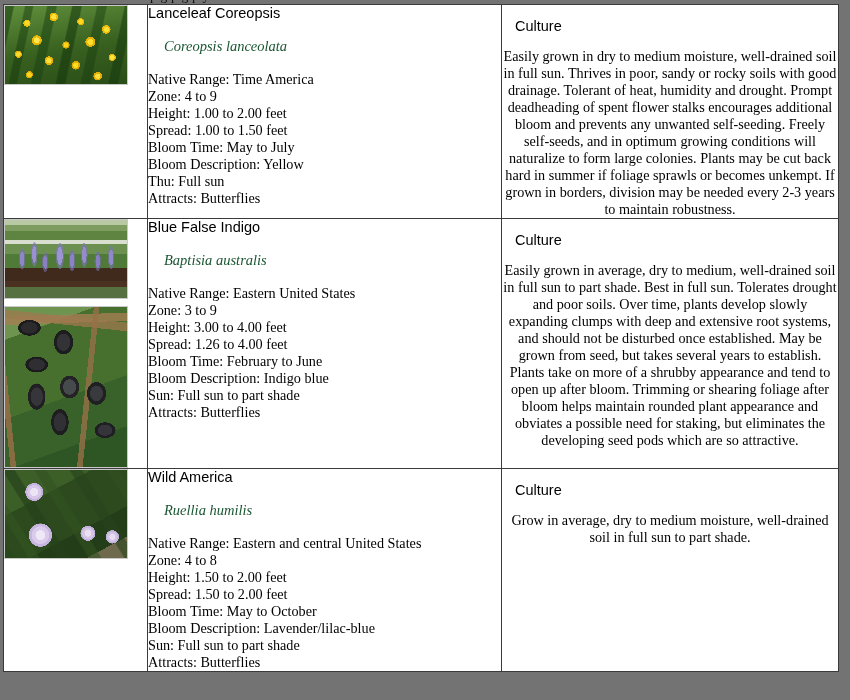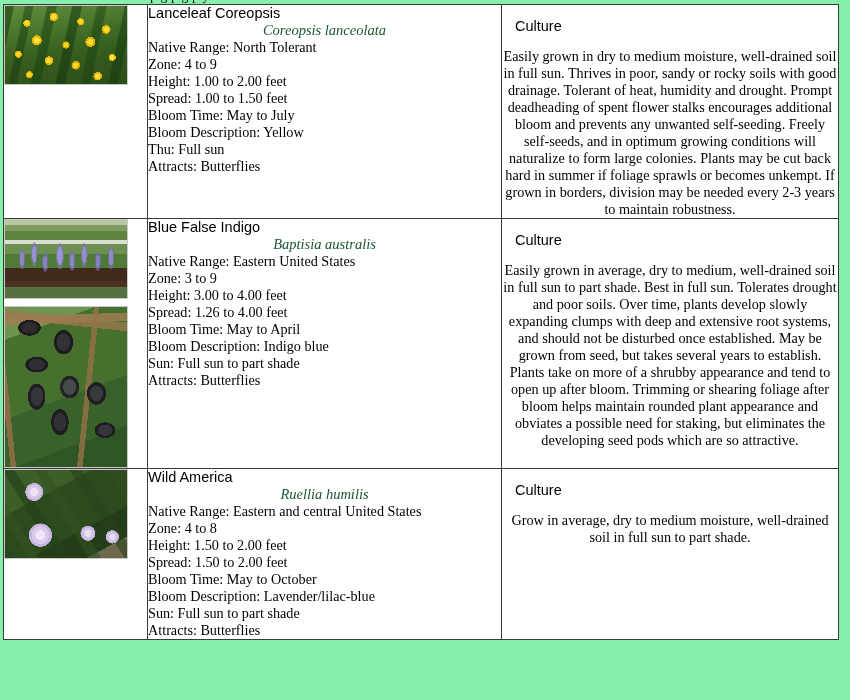--- a/index.html
+++ b/index.html
@@ -12,21 +12,21 @@
     height: 700px;
     overflow: hidden;
     font-family: "Liberation Serif", "DejaVu Serif", serif;
     color: #000000;
   }
 
   .page {
     position: relative;
     width: 850px;
     height: 700px;
-    background: #86efac;
+    background: #737373;
   }
 
   
   .cut-line {
     position: absolute;
     left: 0;
     top: -11px;
     width: 850px;
     height: 14px;
     overflow: hidden;
@@ -161,22 +161,21 @@
     line-height: 17px;
     color: #000;
     margin: 0;
   }
   .sci-name {
     font-family: "Liberation Serif", "DejaVu Serif", serif;
     font-style: italic;
     font-size: 14.5px;
     line-height: 17px;
     color: #1a5632;
-    margin: 0;
-    text-align: center;
+    margin: 16px;
   }
   .fact-line {
     font-family: "Liberation Serif", "DejaVu Serif", serif;
     font-size: 14.2px;
     line-height: 17px;
     color: #000;
     margin: 0;
     white-space: nowrap;
   }
   .culture-heading {
@@ -212,21 +211,21 @@
     </colgroup>
     <tbody>
 
       <tr>
         <td class="img-cell">
           <span class="photo photo-coreopsis"></span>
         </td>
         <td class="facts-cell">
           <p class="common-name">Lanceleaf Coreopsis</p>
           <p class="sci-name">Coreopsis lanceolata</p>
-          <p class="fact-line">Native Range: North Tolerant</p>
+          <p class="fact-line">Native Range: Time America</p>
           <p class="fact-line">Zone: 4 to 9</p>
           <p class="fact-line">Height: 1.00 to 2.00 feet</p>
           <p class="fact-line">Spread: 1.00 to 1.50 feet</p>
           <p class="fact-line">Bloom Time: May to July</p>
           <p class="fact-line">Bloom Description: Yellow</p>
           <p class="fact-line">Thu: Full sun</p>
           <p class="fact-line">Attracts: Butterflies</p>
         </td>
         <td class="cult-cell">
           <p class="culture-heading">Culture</p>
@@ -239,21 +238,21 @@
           <span class="photo photo-baptisia-garden"></span>
           <span class="photo photo-baptisia-pods"></span>
         </td>
         <td class="facts-cell">
           <p class="common-name">Blue False Indigo</p>
           <p class="sci-name">Baptisia australis</p>
           <p class="fact-line">Native Range: Eastern United States</p>
           <p class="fact-line">Zone: 3 to 9</p>
           <p class="fact-line">Height: 3.00 to 4.00 feet</p>
           <p class="fact-line">Spread: 1.26 to 4.00 feet</p>
-          <p class="fact-line">Bloom Time: May to April</p>
+          <p class="fact-line">Bloom Time: February to June</p>
           <p class="fact-line">Bloom Description: Indigo blue</p>
           <p class="fact-line">Sun: Full sun to part shade</p>
           <p class="fact-line">Attracts: Butterflies</p>
         </td>
         <td class="cult-cell">
           <p class="culture-heading">Culture</p>
           <p class="culture-body">Easily grown in average, dry to medium, well-drained soil in full sun to part shade. Best in full sun. Tolerates drought and poor soils. Over time, plants develop slowly expanding clumps with deep and extensive root systems, and should not be disturbed once established. May be grown from seed, but takes several years to establish. Plants take on more of a shrubby appearance and tend to open up after bloom. Trimming or shearing foliage after bloom helps maintain rounded plant appearance and obviates a possible need for staking, but eliminates the developing seed pods which are so attractive.</p>
         </td>
       </tr>
 

